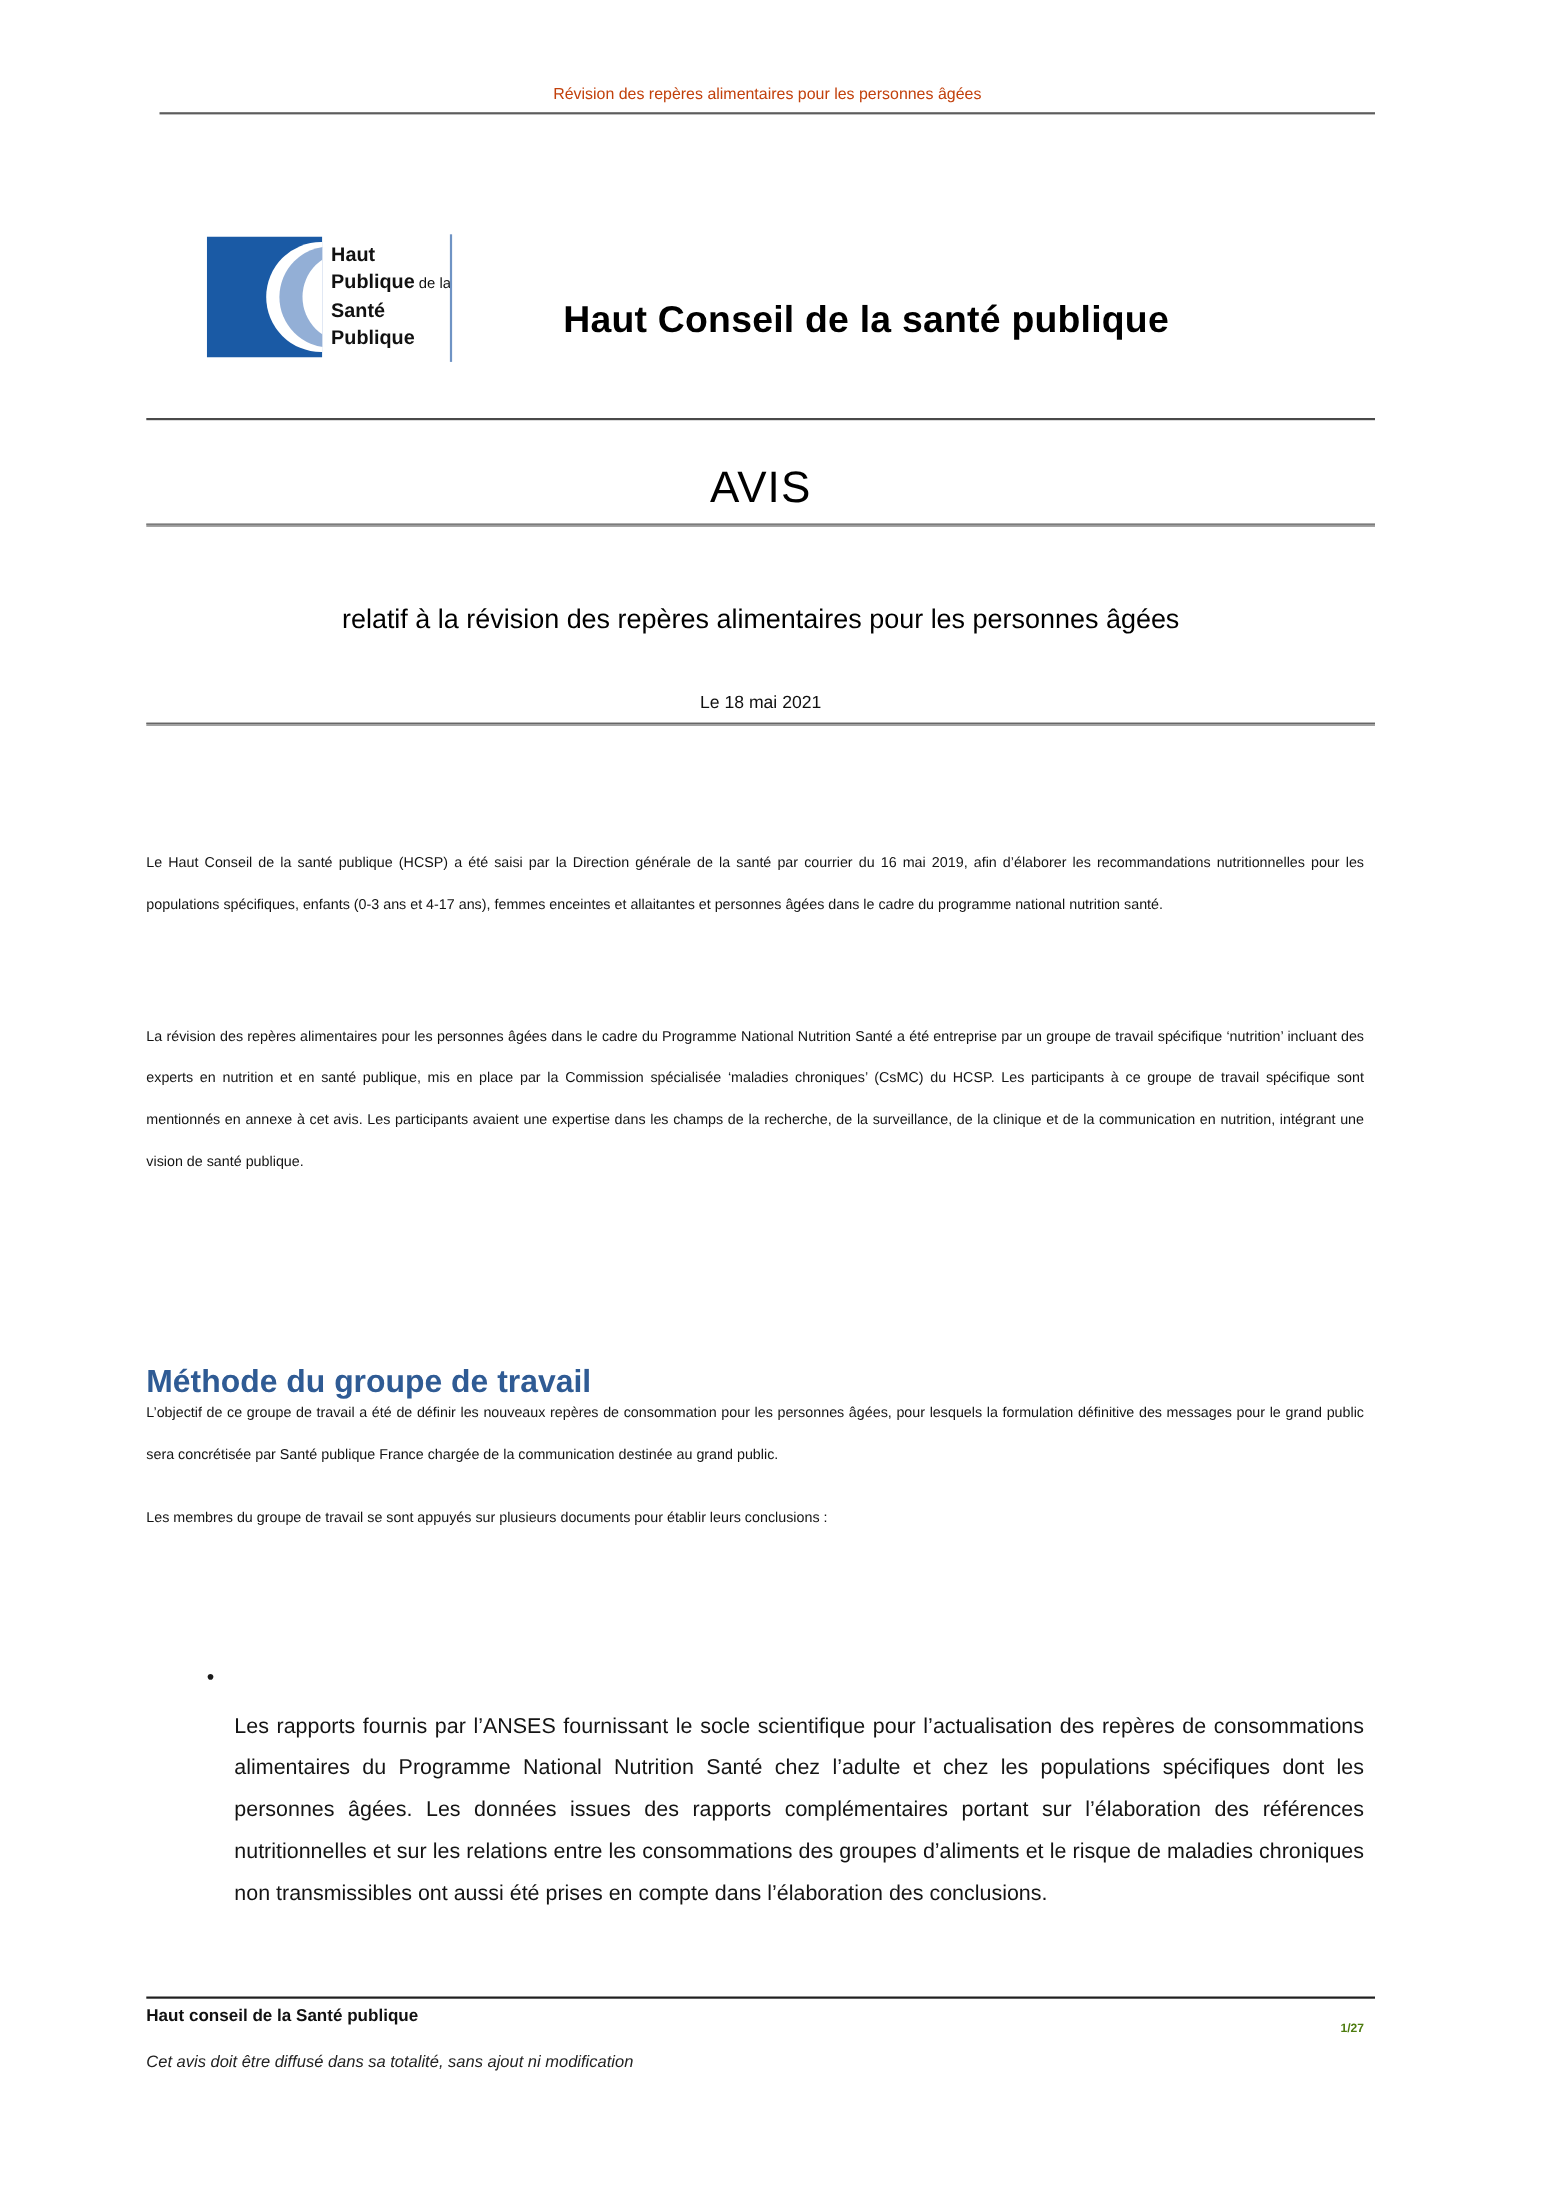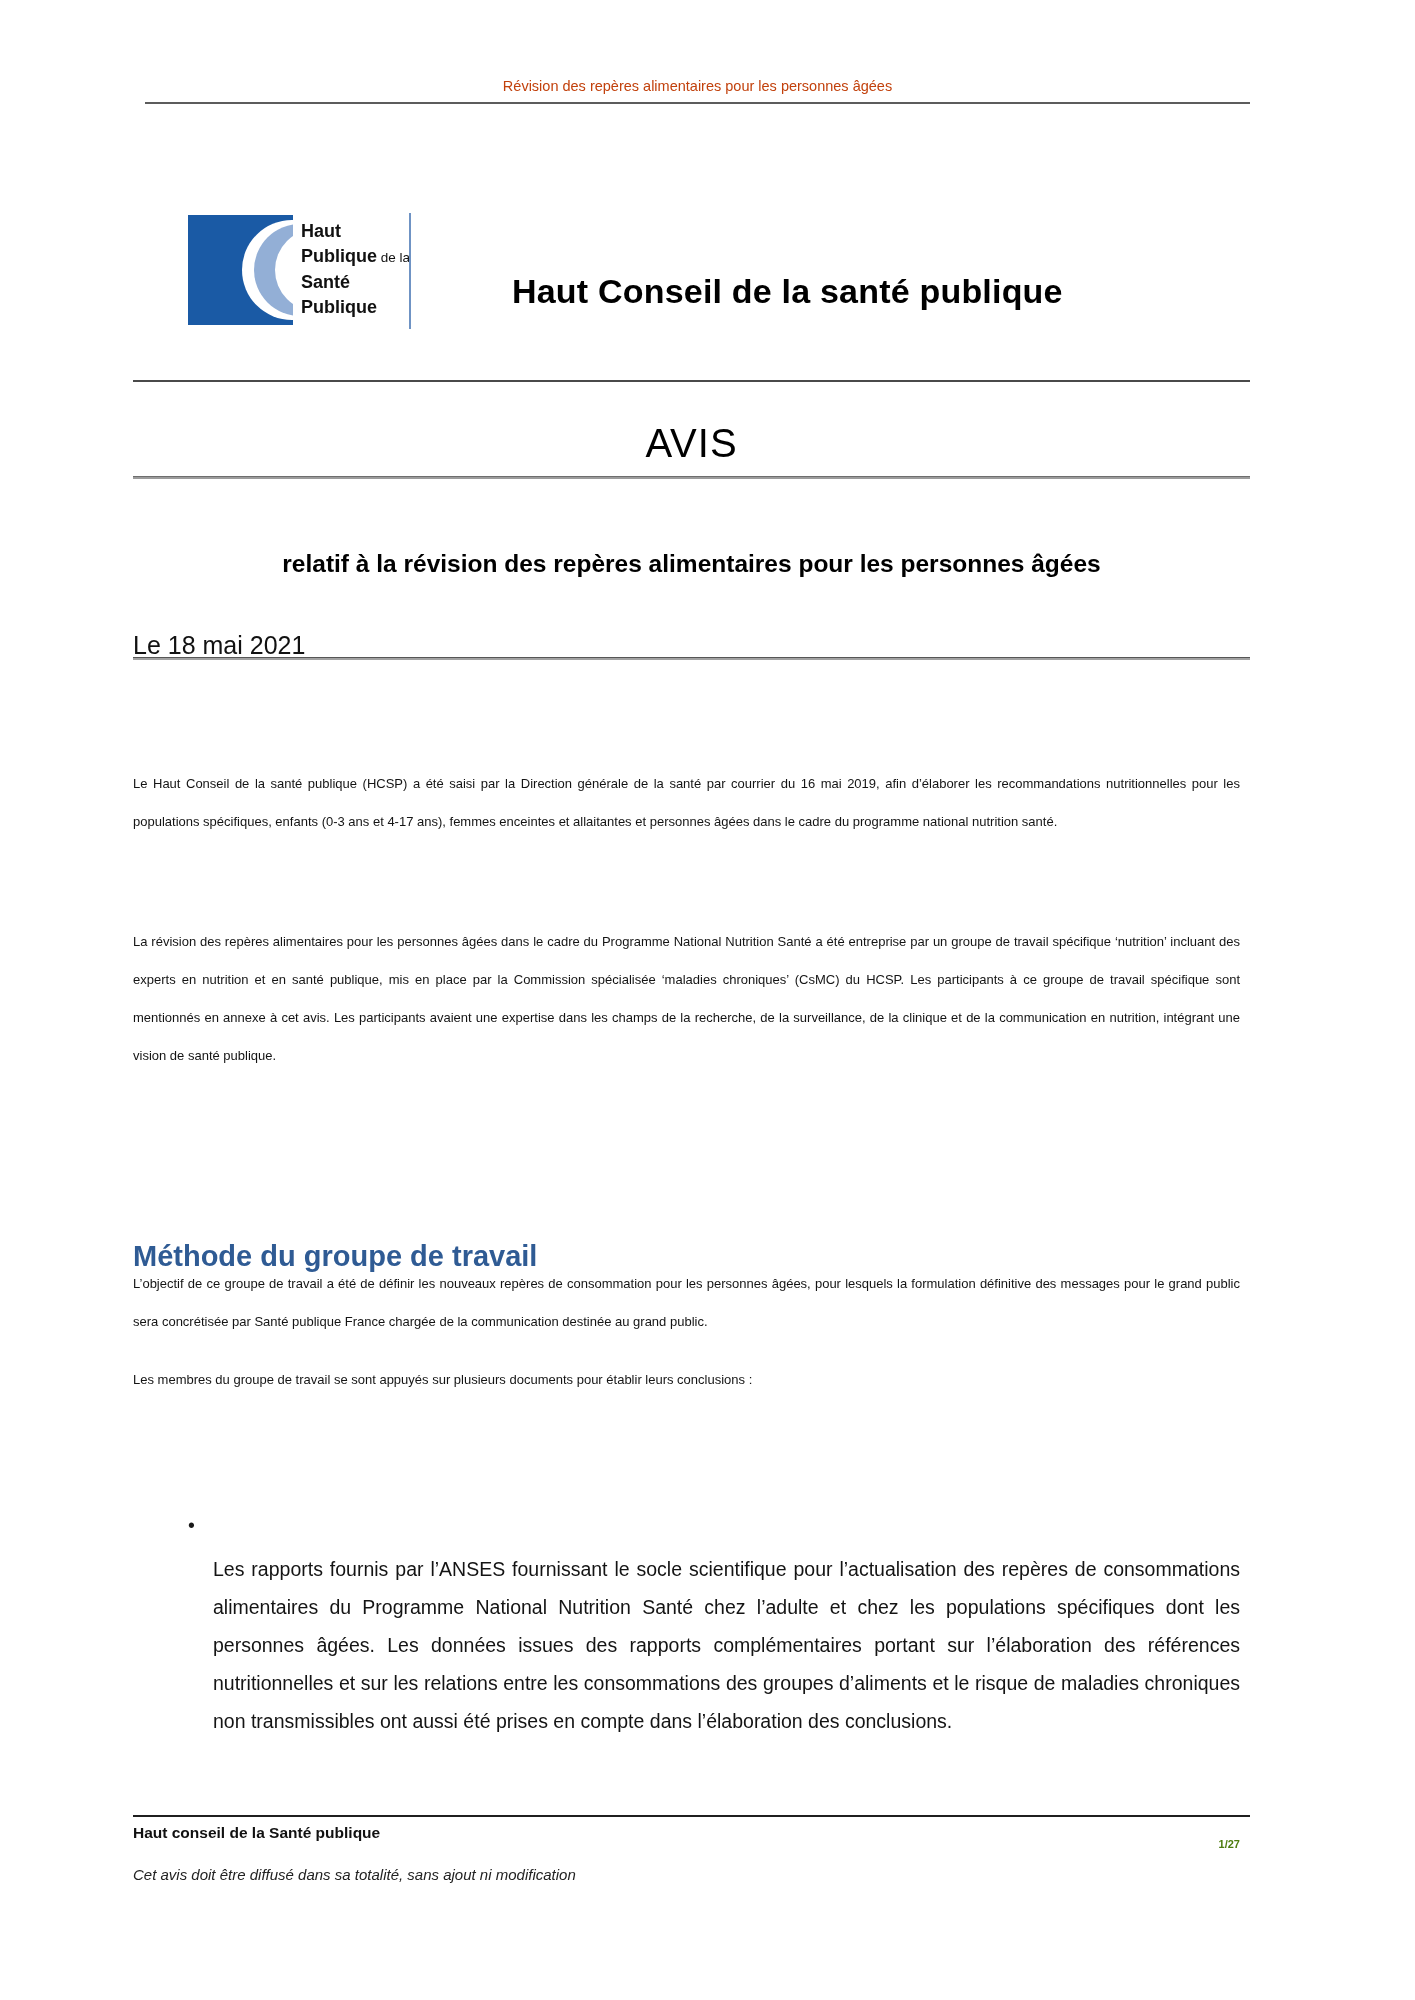--- a/index.html
+++ b/index.html
@@ -32,25 +32,25 @@
 
   .rule-a{position:absolute;top:380px;left:133px;width:1117px;height:2px;background:#4a4a4a;}
   .avis{
     position:absolute;top:421px;left:133px;width:1117px;
     text-align:center;font-size:40px;font-weight:normal;letter-spacing:1px;color:#000;
   }
   .rule-b{position:absolute;top:476px;left:133px;width:1117px;height:3px;background:#9b9b9b;border-top:1px solid #6e6e6e;box-sizing:border-box;}
 
   .subtitle{
     position:absolute;top:550px;left:133px;width:1117px;
-    text-align:center;font-size:24.5px;font-weight:bold;color:#000;
+    text-align:center;font-size:24.5px;font-weight:normal;color:#000;
   }
   .date{
     position:absolute;top:631px;left:133px;width:1117px;
-    font-size:25px;color:#111;
+    text-align:center;font-size:16px;color:#111;
   }
   .rule-c{position:absolute;top:657px;left:133px;width:1117px;height:3px;background:#a2a2a2;border-top:1px solid #565656;box-sizing:border-box;}
 
   .body-par{
     position:absolute;left:133px;width:1107px;
     font-size:13px;line-height:38px;text-align:justify;color:#141414;
   }
   .p1{top:752px;}
   .p2{top:910px;}
   .section-heading{

